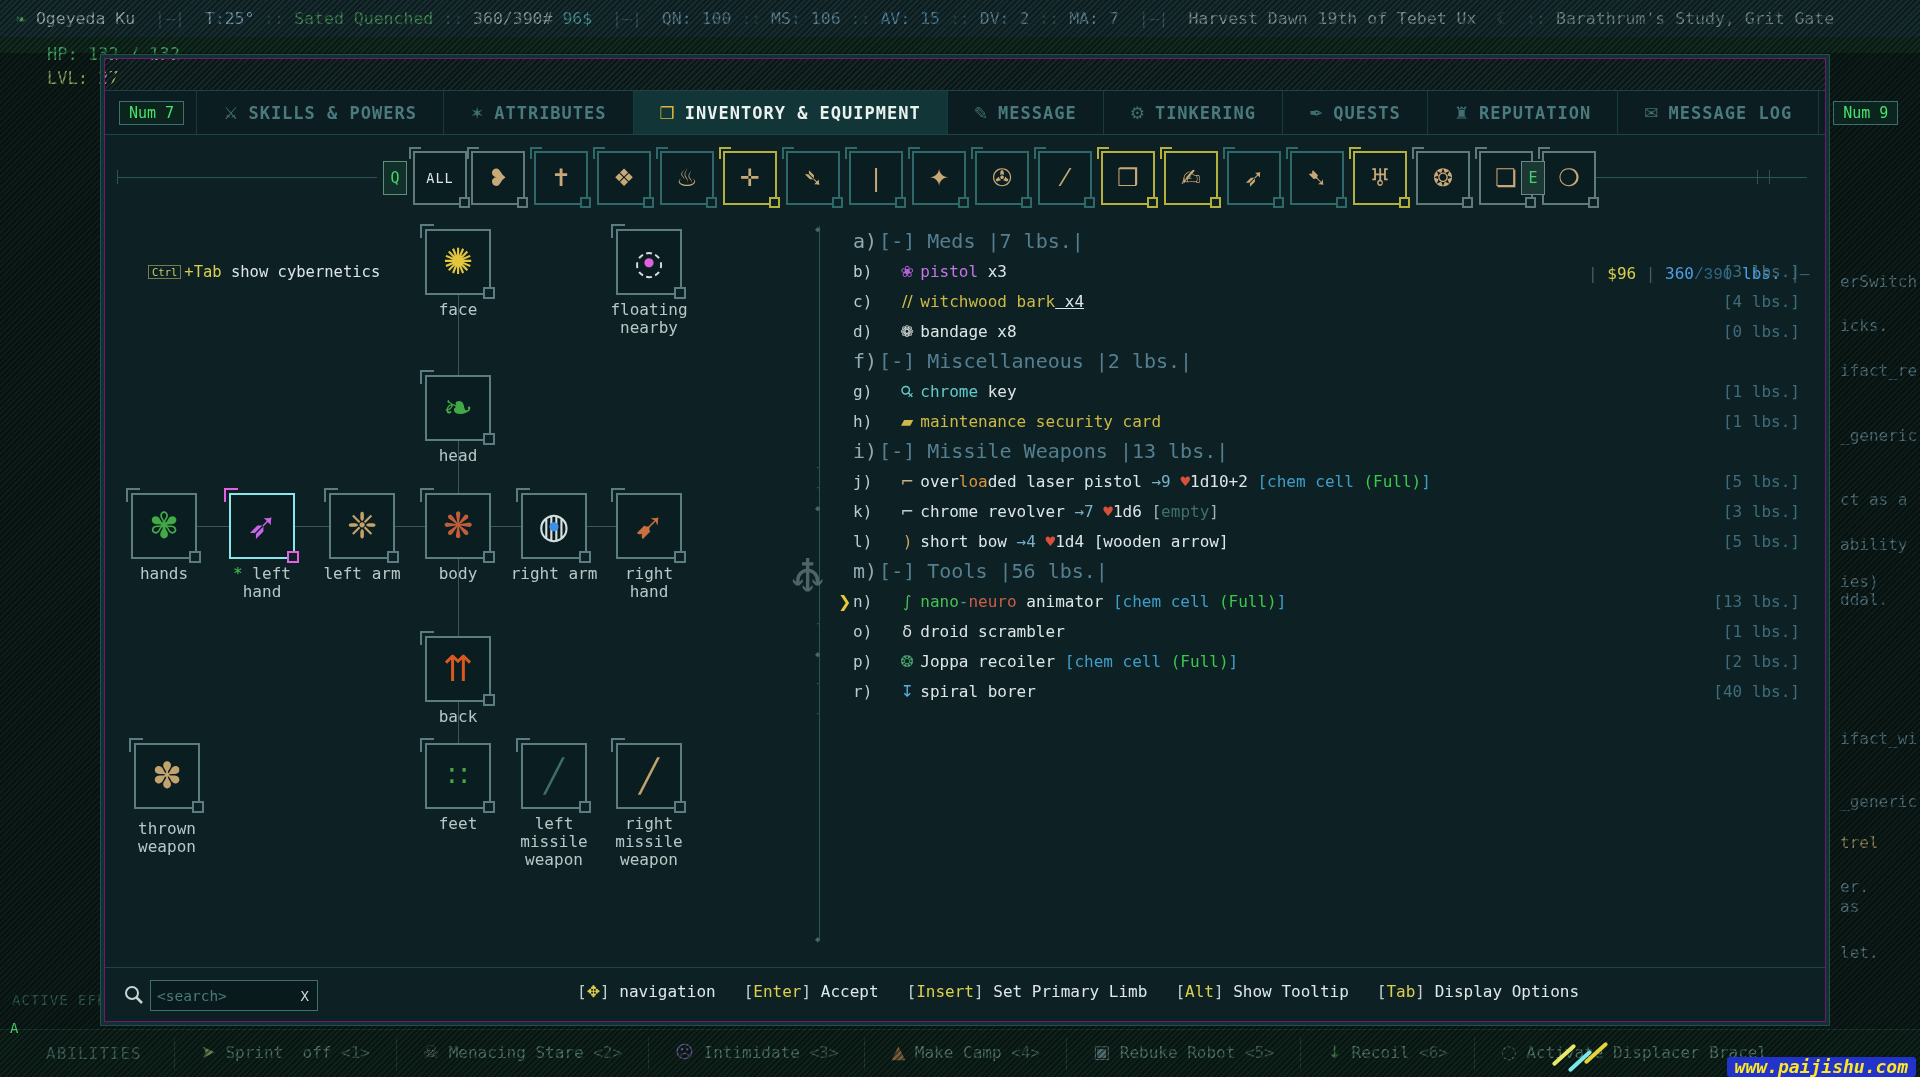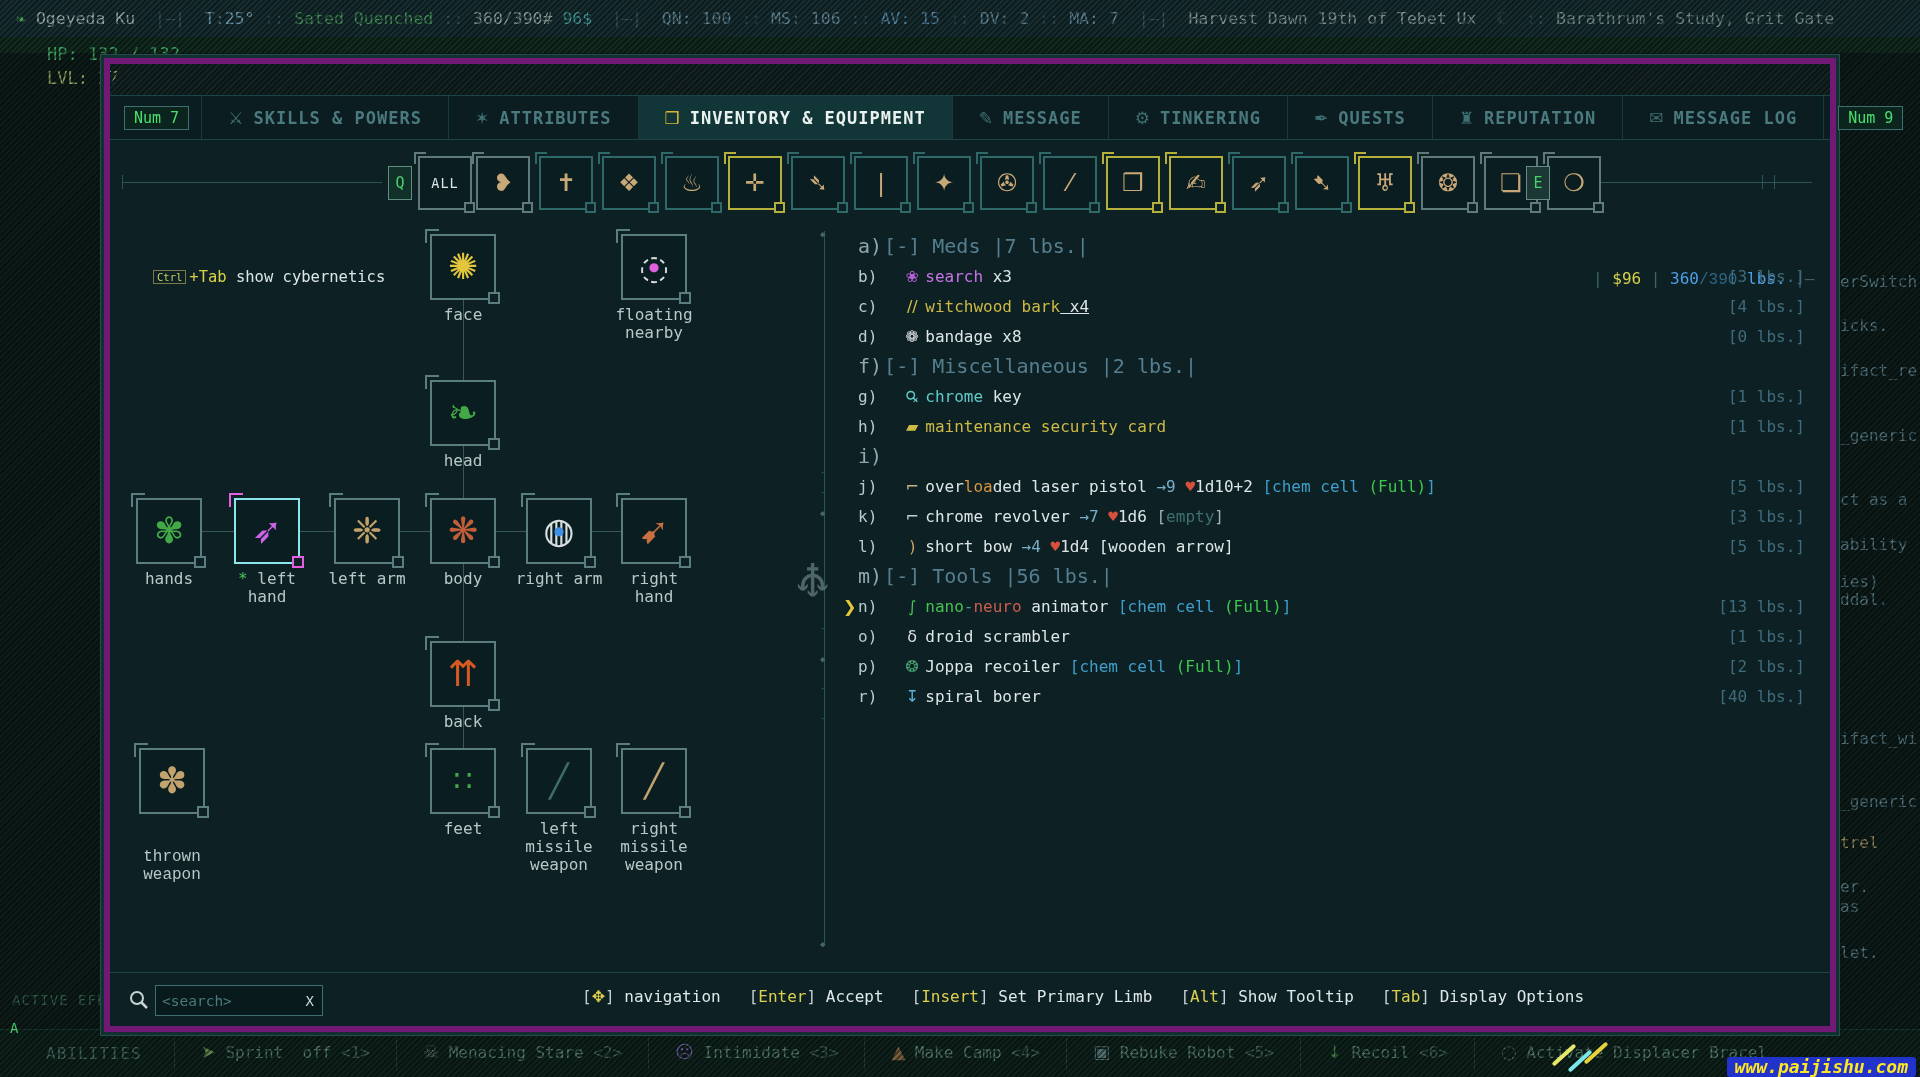--- a/index.html
+++ b/index.html
@@ -36,21 +36,21 @@
   #wm-title{font-family:"DejaVu Sans",sans-serif;font-weight:bold;font-size:40px;letter-spacing:2px;
             background:linear-gradient(90deg,#e42020 0%,#e8489a 35%,#8a48e8 65%,#2a52e8 100%);
             -webkit-background-clip:text;background-clip:text;color:transparent;
             text-shadow:0 0 1px rgba(255,255,255,.15);}
   #wm-url{display:inline-block;margin-top:2px;background:#2233cc;color:#ffe820;font-weight:bold;
           font-style:italic;font-size:18px;padding:1px 8px;border-radius:3px;}
   .streak{position:absolute;width:4px;height:30px;border-radius:2px;transform:rotate(48deg);z-index:6;}
 
   
   #modal{position:absolute;left:104px;top:58px;width:1720px;height:962px;z-index:10;
-         border:6px solid #701a75;box-shadow:0 0 0 3px rgba(8,20,21,.55),0 0 0 4px #23504f;}
+         border:1px solid #701a75;box-shadow:0 0 0 3px rgba(8,20,21,.55),0 0 0 4px #23504f;}
   #modal-topstrip{position:absolute;top:0;left:0;right:0;height:31px;
         background:repeating-linear-gradient(135deg,rgba(150,190,190,.07) 0 2px,rgba(9,23,24,.9) 2px 4px);}
   #modal-bg{position:absolute;top:31px;left:0;right:0;bottom:0;background:#0d2124;}
 
   
   #tabbar{position:absolute;top:31px;left:0;right:0;height:43px;background:#0b1d20;
           border-top:1px solid #1d4346;border-bottom:1px solid #1d4346;display:flex;align-items:stretch;}
   .numbadge{align-self:center;margin:0 12px 0 14px;padding:2px 9px;border:1px solid #3e6f6f;
             background:#0b241d;color:#47e06b;font-size:15px;white-space:pre;}
   .numbadge.right{margin-left:14px;}
@@ -294,21 +294,21 @@
         <span class="sicon" style="color: rgb(200, 112, 63);">➹</span>
       </div>
       <div class="slotlabel" style="left: 494px; top: 506px;"><div>right</div><div>hand</div></div>
       <div class="slot" style="left: 320px; top: 577px;">
         <span class="sicon" style="color: rgb(216, 90, 34);">⇈</span>
       </div>
       <div class="slotlabel" style="left: 303px; top: 649px;"><div>back</div></div>
       <div class="slot" style="left: 29px; top: 684px;">
         <span class="sicon" style="color: rgb(194, 163, 109);">✽</span>
       </div>
-      <div class="slotlabel" style="left: 12px; top: 784px; font-family: Liberation Mono, monospace;"><div>thrown</div><div>weapon</div></div>
+      <div class="slotlabel" style="left: 12px; top: 761px;"><div>thrown</div><div>weapon</div></div>
       <div class="slot" style="left: 320px; top: 684px;">
         <span class="sicon" style="color: rgb(67, 168, 70); font-size: 30px;">∷</span>
       </div>
       <div class="slotlabel" style="left: 303px; top: 756px;"><div>feet</div></div>
       <div class="slot" style="left: 416px; top: 684px;">
         <span class="sicon" style="color: rgb(63, 109, 109); font-size: 32px;">╱</span>
       </div>
       <div class="slotlabel" style="left: 399px; top: 756px;"><div>left</div><div>missile</div><div>weapon</div></div>
       <div class="slot" style="left: 511px; top: 684px;">
         <span class="sicon" style="color: rgb(194, 163, 109); font-size: 32px;">╱</span>
@@ -323,27 +323,27 @@
   <div class="ddot" style="top:444px">◆</div>
   <div class="ddot" style="top:560px">·</div>
   <div class="ddot" style="top:590px">◆</div>
   <div class="ddot" style="top:620px">·</div>
   <div class="ddot" style="top:650px">·</div>
   <div class="ddot" style="top:875px">◆</div>
   <div id="emblem">♆</div>
 
   <div id="invlist">
       <div class="irow hdr"><span class="letter">a)</span><span style="color: rgb(85, 126, 144);">[-] Meds |7 lbs.|</span></div>
-      <div class="irow"><span class="letter">b)</span><span class="iicon" style="color: rgb(183, 95, 214);">❀</span><span style="color: rgb(200, 115, 232);">search</span><span style="color: rgb(221, 230, 230);"> x3</span><span class="weight">[3 lbs.]</span></div>
+      <div class="irow"><span class="letter">b)</span><span class="iicon" style="color: rgb(183, 95, 214);">❀</span><span style="color: rgb(200, 115, 232);">pistol</span><span style="color: rgb(221, 230, 230);"> x3</span><span class="weight">[3 lbs.]</span></div>
       <div class="irow"><span class="letter">c)</span><span class="iicon" style="color: rgb(211, 192, 74);">//</span><span style="color: rgb(205, 185, 68);">witchwood bark</span><span style="color: rgb(221, 230, 230); text-decoration: underline;"> x4</span><span class="weight">[4 lbs.]</span></div>
       <div class="irow"><span class="letter">d)</span><span class="iicon" style="color: rgb(224, 228, 228);">❁</span><span style="color: rgb(221, 230, 230);">bandage</span><span style="color: rgb(221, 230, 230);"> x8</span><span class="weight">[0 lbs.]</span></div>
       <div class="irow hdr"><span class="letter">f)</span><span style="color: rgb(85, 126, 144);">[-] Miscellaneous |2 lbs.|</span></div>
       <div class="irow"><span class="letter">g)</span><span class="iicon rot" style="color: rgb(98, 201, 201);">♀</span><span style="color: rgb(98, 201, 201);">chrome</span><span style="color: rgb(221, 230, 230);"> key</span><span class="weight">[1 lbs.]</span></div>
       <div class="irow"><span class="letter">h)</span><span class="iicon" style="color: rgb(205, 185, 68);">▰</span><span style="color: rgb(205, 185, 68);">maintenance security card</span><span class="weight">[1 lbs.]</span></div>
-      <div class="irow hdr"><span class="letter">i)</span></div>
+      <div class="irow hdr"><span class="letter">i)</span><span style="color: rgb(85, 126, 144);">[-] Missile Weapons |13 lbs.|</span></div>
       <div class="irow"><span class="letter">j)</span><span class="iicon" style="color: rgb(201, 176, 136);">⌐</span><span style="color: rgb(221, 230, 230);">over</span><span style="color: rgb(217, 149, 63);">loa</span><span style="color: rgb(221, 230, 230);">ded laser pistol </span><span style="color: rgb(120, 174, 200);">→9 </span><span style="color: rgb(216, 80, 60);">♥</span><span style="color: rgb(221, 230, 230);">1d10+2 </span><span style="color: rgb(63, 158, 203);">[chem cell </span><span style="color: rgb(59, 200, 75);">(Full)</span><span style="color: rgb(63, 158, 203);">]</span><span class="weight">[5 lbs.]</span></div>
       <div class="irow"><span class="letter">k)</span><span class="iicon" style="color: rgb(195, 205, 208);">⌐</span><span style="color: rgb(221, 230, 230);">chrome revolver </span><span style="color: rgb(120, 174, 200);">→7 </span><span style="color: rgb(216, 80, 60);">♥</span><span style="color: rgb(221, 230, 230);">1d6 </span><span style="color: rgb(159, 180, 180);">[</span><span style="color: rgb(63, 112, 112);">empty</span><span style="color: rgb(159, 180, 180);">]</span><span class="weight">[3 lbs.]</span></div>
       <div class="irow"><span class="letter">l)</span><span class="iicon" style="color: rgb(201, 163, 95);">)</span><span style="color: rgb(221, 230, 230);">short bow </span><span style="color: rgb(120, 174, 200);">→4 </span><span style="color: rgb(216, 80, 60);">♥</span><span style="color: rgb(221, 230, 230);">1d4 </span><span style="color: rgb(221, 230, 230);">[wooden arrow]</span><span class="weight">[5 lbs.]</span></div>
       <div class="irow hdr"><span class="letter">m)</span><span style="color: rgb(85, 126, 144);">[-] Tools |56 lbs.|</span></div>
       <div class="irow"><span class="cursor">❯</span><span class="letter">n)</span><span class="iicon" style="color: rgb(71, 193, 83);">∫</span><span style="color: rgb(71, 193, 83);">nano</span><span style="color: rgb(75, 154, 142);">-</span><span style="color: rgb(203, 93, 73);">neuro</span><span style="color: rgb(221, 230, 230);"> animator </span><span style="color: rgb(63, 158, 203);">[chem cell </span><span style="color: rgb(59, 200, 75);">(Full)</span><span style="color: rgb(63, 158, 203);">]</span><span class="weight">[13 lbs.]</span></div>
       <div class="irow"><span class="letter">o)</span><span class="iicon" style="color: rgb(216, 220, 220);">δ</span><span style="color: rgb(221, 230, 230);">droid scrambler</span><span class="weight">[1 lbs.]</span></div>
       <div class="irow"><span class="letter">p)</span><span class="iicon" style="color: rgb(74, 166, 115);">❂</span><span style="color: rgb(221, 230, 230);">Joppa recoiler </span><span style="color: rgb(63, 158, 203);">[chem cell </span><span style="color: rgb(59, 200, 75);">(Full)</span><span style="color: rgb(63, 158, 203);">]</span><span class="weight">[2 lbs.]</span></div>
       <div class="irow"><span class="letter">r)</span><span class="iicon" style="color: rgb(95, 178, 224);">↧</span><span style="color: rgb(221, 230, 230);">spiral borer</span><span class="weight">[40 lbs.]</span></div>
     </div>
 

